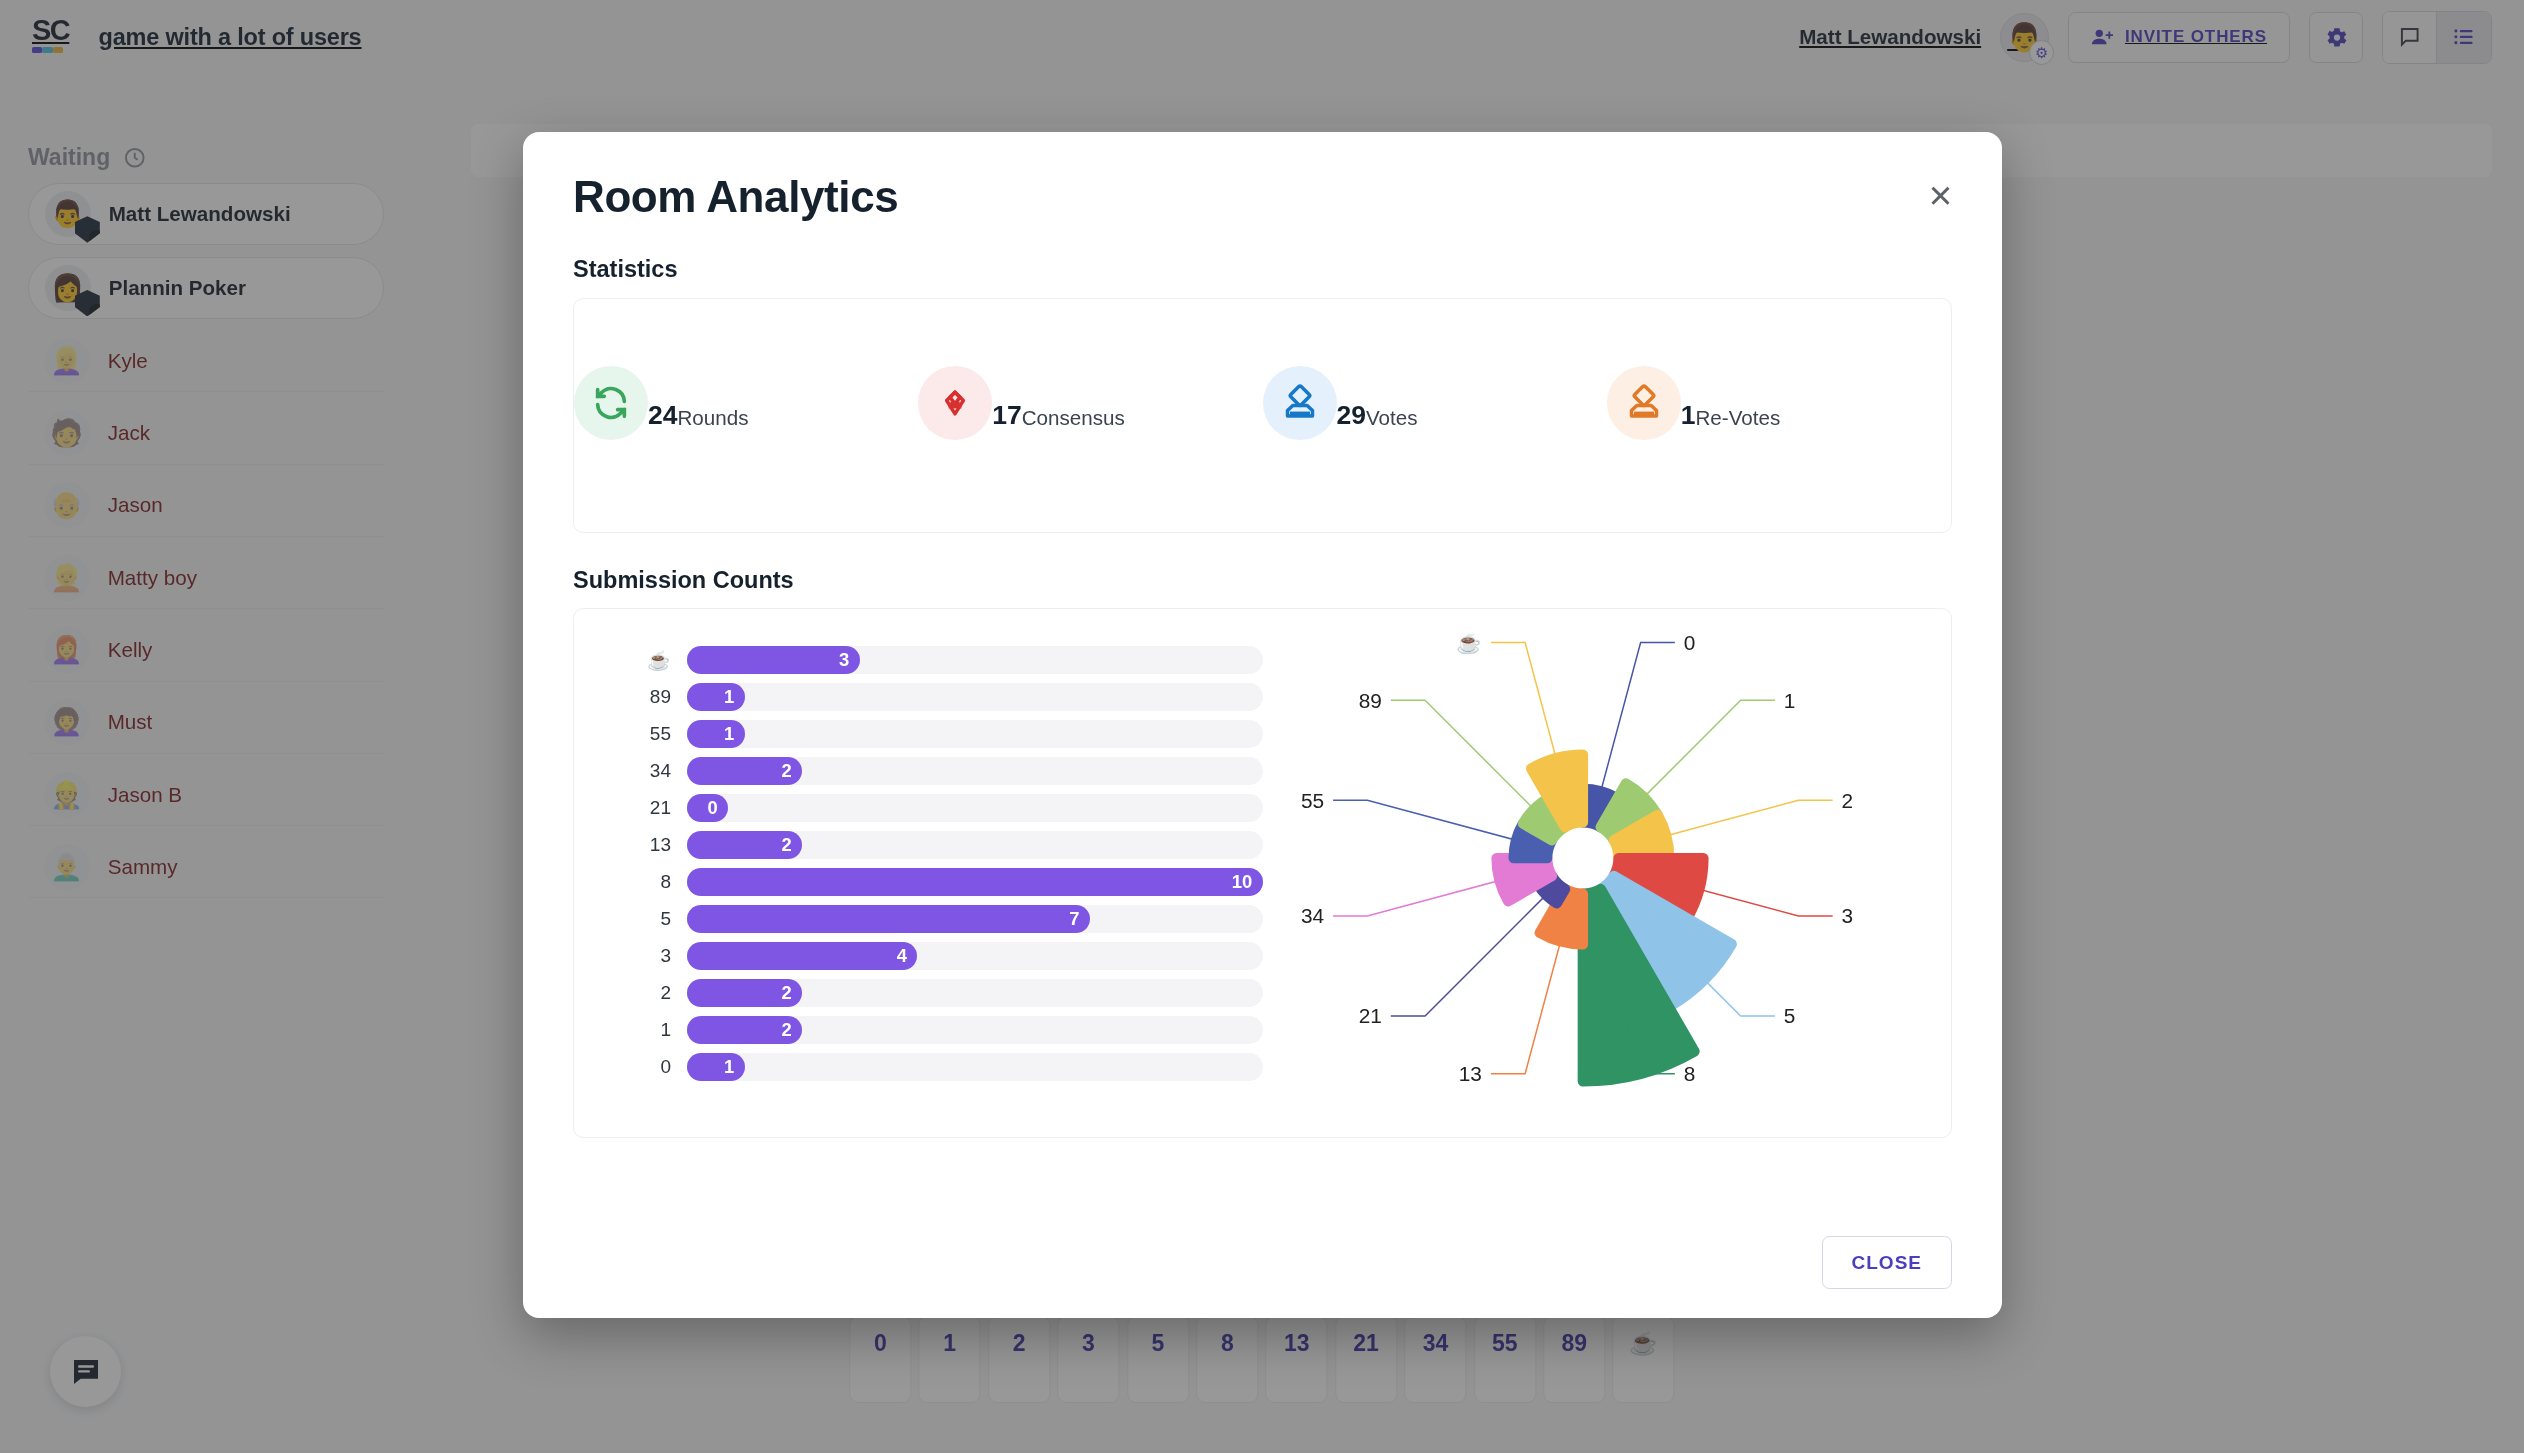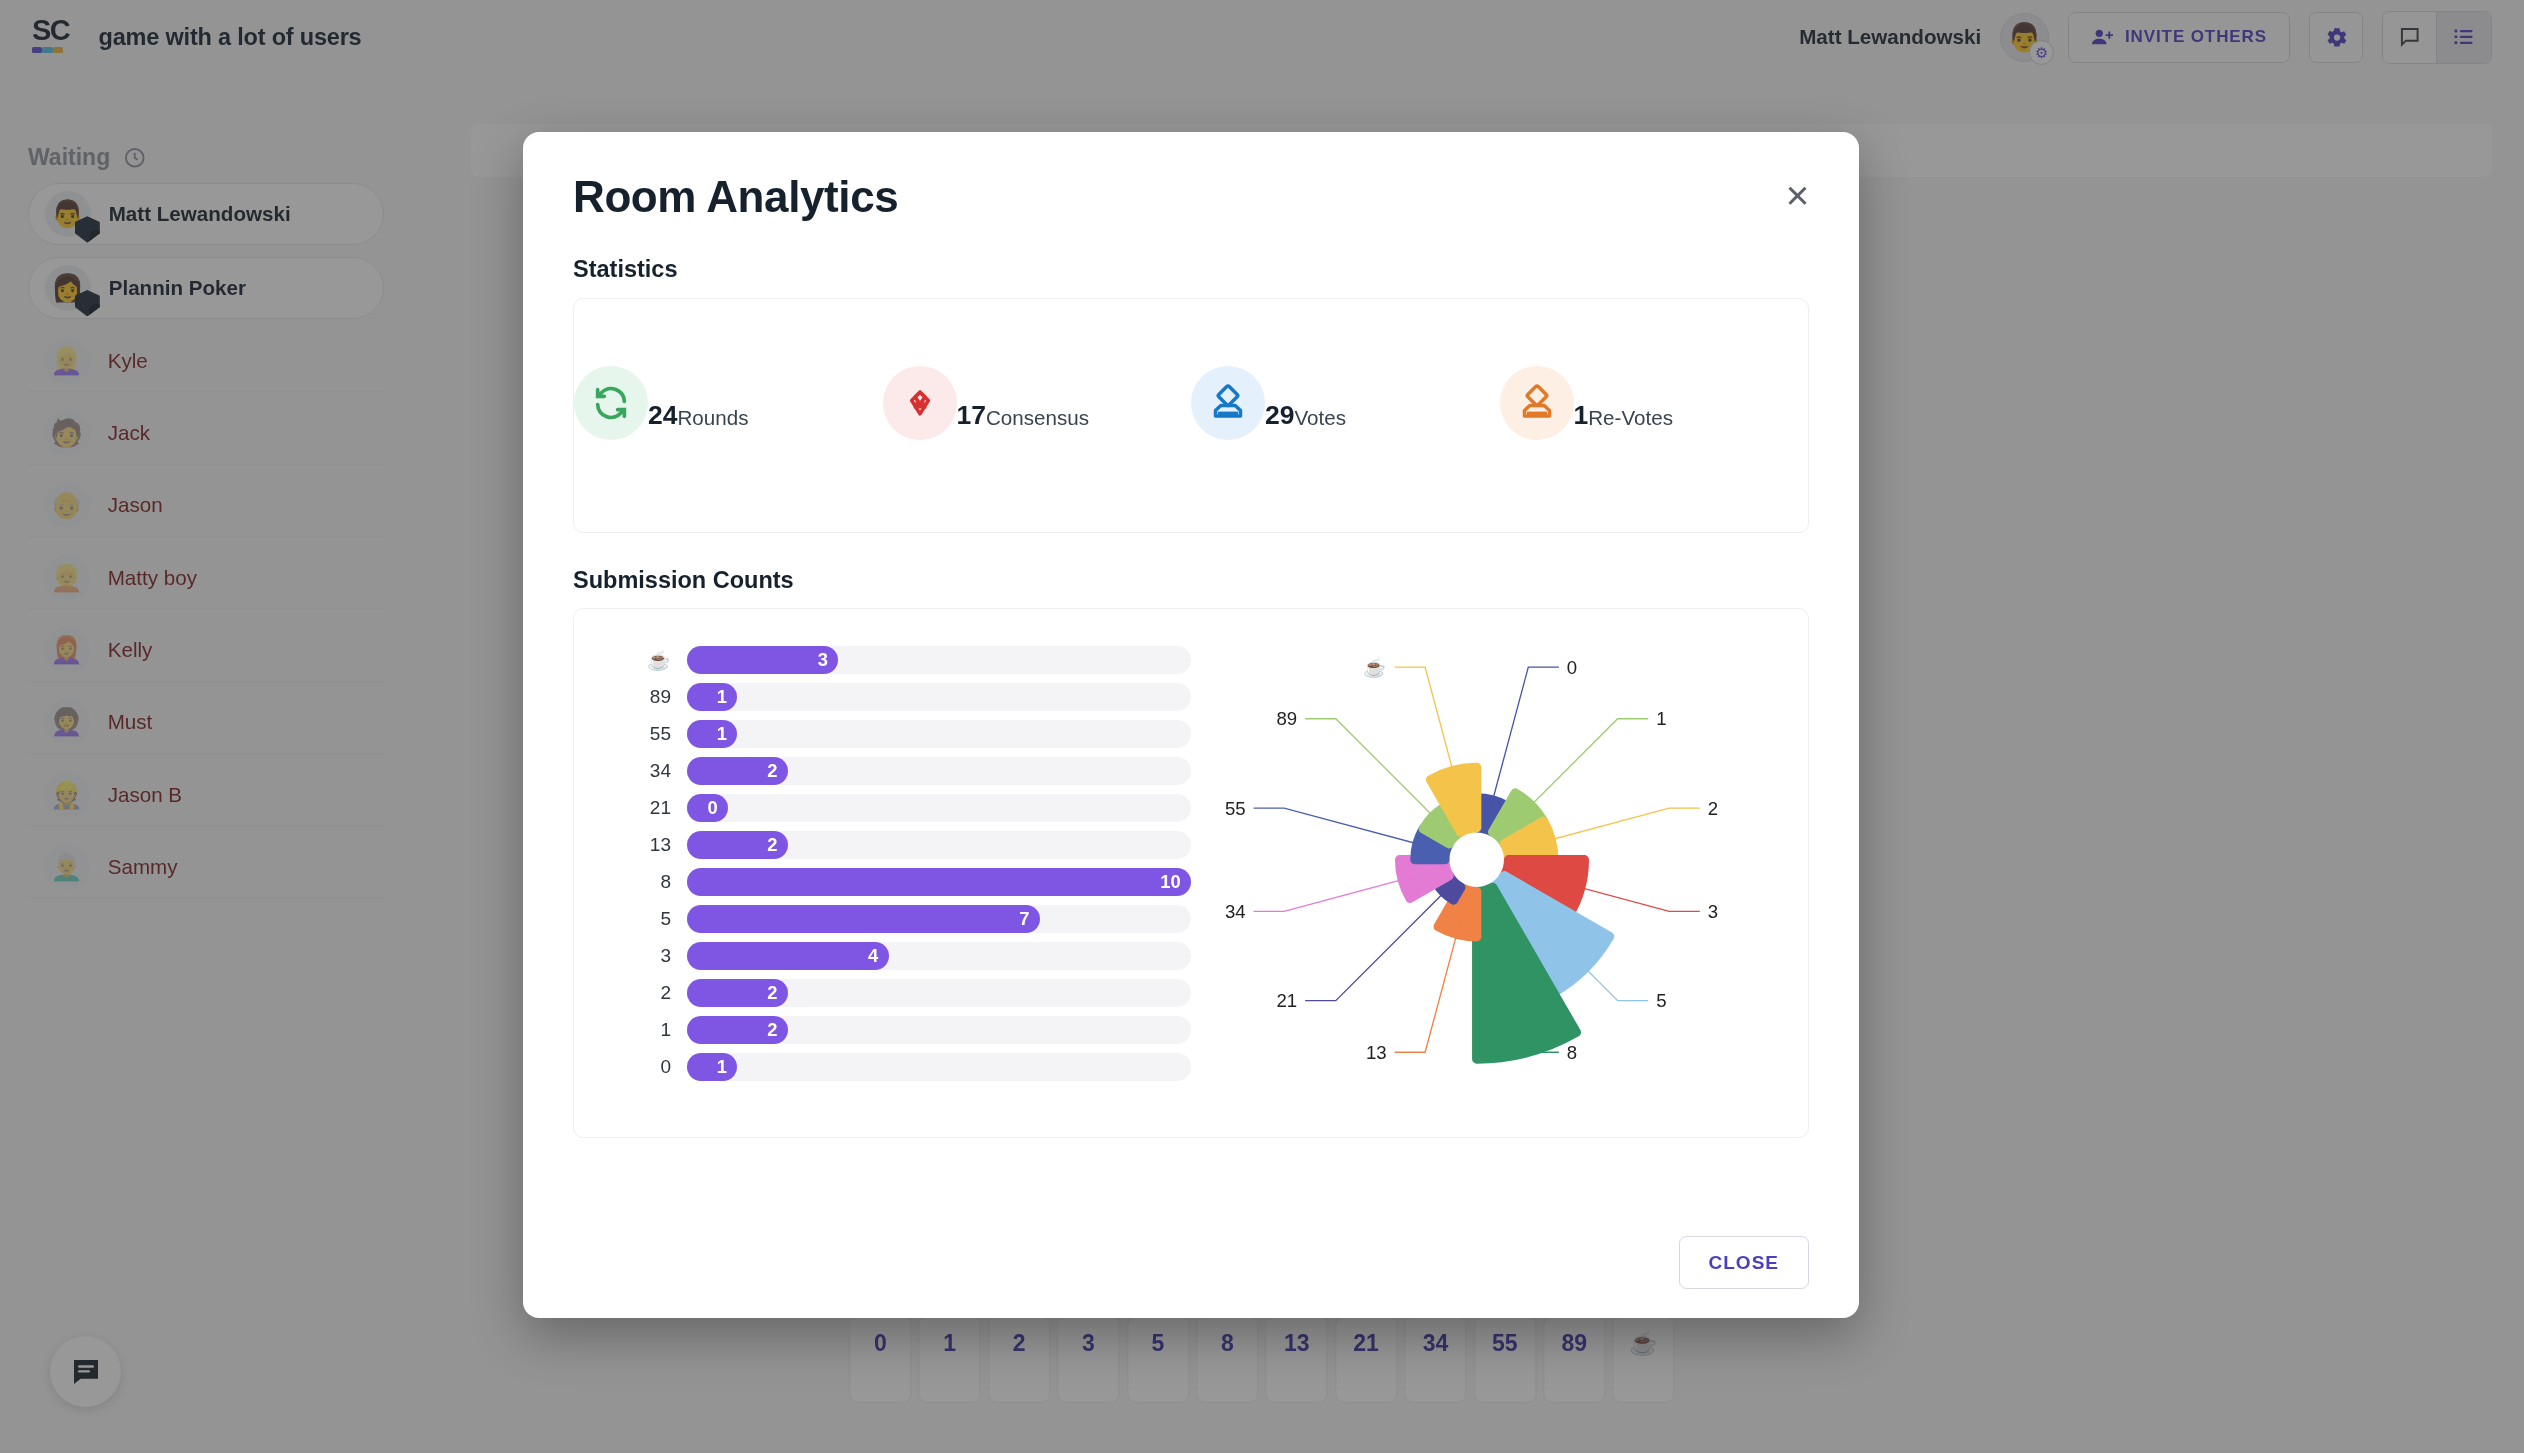--- a/index.html
+++ b/index.html
@@ -18,20 +18,21 @@
   #dimmer {
     position: absolute; inset: 0;
     background: rgba(50,50,50,0.50);
     z-index: 50;
   }
   
   .app-header {
     position: absolute; top: 0; left: 0; right: 0; height: 74px;
     display: flex; align-items: center;
     padding: 0 32px;
+    text-decoration: underline;
   }
   .logo-wrap { display: flex; align-items: center; gap: 20.6px; }
   .logo-mark { position: relative; width: 46px; height: 43px; }
   .logo-sc {
     font-family: "Liberation Sans", sans-serif;
     font-weight: 800; font-size: 29px; letter-spacing: -1.5px;
     color: #16212e; line-height: 1;
   }
   .logo-bars { display: flex; margin-top: 2.2px; }
   .logo-bars span { display: block; width: 10.3px; height: 6.6px; border-radius: 1.5px; }
@@ -136,21 +137,21 @@
     position: absolute; left: 50px; bottom: 46px;
     width: 71px; height: 71px; border-radius: 50%;
     background: #ffffff; box-shadow: 0 2.9px 11.8px rgba(0,0,0,0.14);
     display: flex; align-items: center; justify-content: center;
     color: #16212e;
   }
 
   
   #modal {
     position: absolute; z-index: 100;
-    left: 523px; top: 132px; width: 1336px; height: 1186px;
+    left: 523px; top: 132px; width: 1479px; height: 1186px;
     background: #ffffff; border-radius: 16px;
     box-shadow: 0 17.7px 51px rgba(0,0,0,0.30);
     padding: 40px 50px 0 50px;
   }
   .modal-title {
     font-size: 44px; font-weight: 800; color: #16212e; letter-spacing: -0.4px;
   }
   .modal-close {
     position: absolute; right: 41px; top: 44px;
     width: 41px; height: 41px; border: none; background: transparent;

